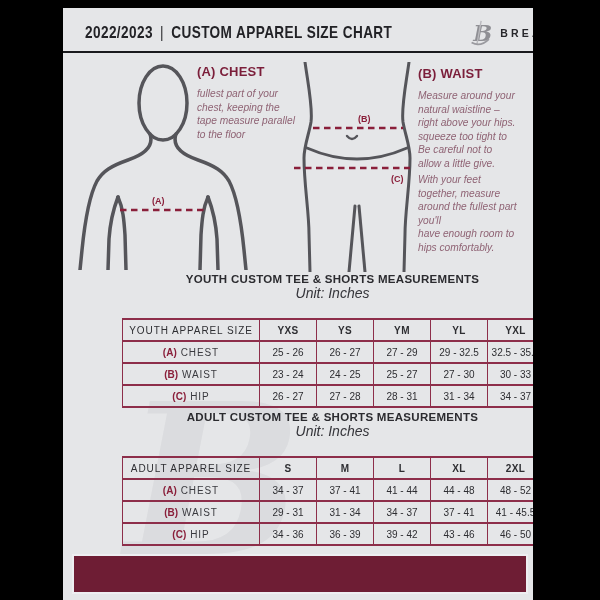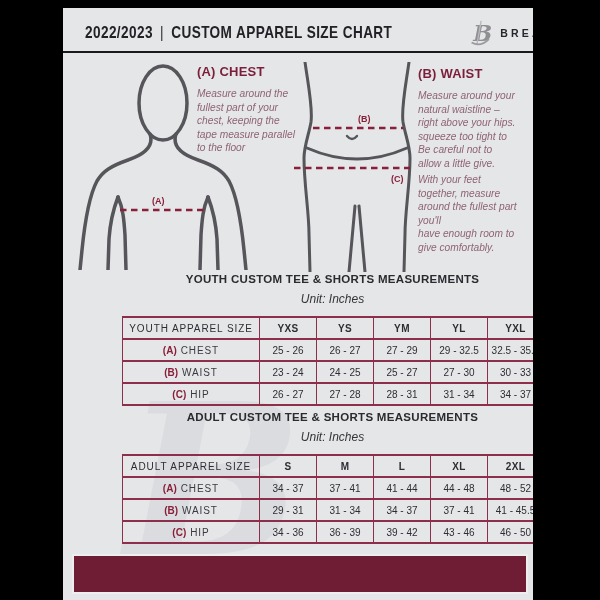--- a/index.html
+++ b/index.html
@@ -39,22 +39,22 @@
   .instr-a{left:134px;top:56px;width:118px;}
   .instr-b{left:355px;top:58px;width:112px;}
   .instr-c{left:355px;top:165px;width:114px;}
   .instr-head{font-size:13px;font-weight:bold;color:#7b1e3a;margin-bottom:8px;letter-spacing:.2px;}
   .instr-line{font-size:10.2px;font-style:italic;color:#8f6374;line-height:13.6px;white-space:nowrap;}
 
   .section{position:absolute;left:27px;width:421px;z-index:1;padding-left:32px;}
   .section-youth{top:264px;}
   .section-adult{top:402px;}
   .tbl-title{font-size:11.5px;font-weight:bold;color:#2b2b2f;text-align:center;line-height:14px;letter-spacing:.3px;}
-  .tbl-unit{font-size:12px;font-style:italic;color:#35353a;text-align:center;line-height:13px;margin-top:7px;}
-  table.size-table{border-collapse:collapse;table-layout:fixed;width:421px;margin-top:10px;}
+  .tbl-unit{font-size:14px;font-style:italic;color:#35353a;text-align:center;line-height:13px;margin-top:1px;}
+  table.size-table{border-collapse:collapse;table-layout:fixed;width:421px;margin-top:18px;}
   table.size-table td{
     border:1px solid #8d2e4a;border-top-width:2px;border-bottom-width:2px;
     height:20px;text-align:center;font-size:10px;color:#2e2e32;padding:0;background:transparent;
   }
   td.c0{text-align:left;padding-left:10px;letter-spacing:.9px;color:#404045;font-size:10px;}
   td.ch{font-weight:bold;font-size:10.5px;color:#2b2b2f;letter-spacing:.4px;}
   .row-key{color:#8a1f3a;font-weight:bold;letter-spacing:0;}
   .row-lbl{margin-left:4px;letter-spacing:.9px;color:#3a3a3f;}
 
   .footer-bar{
@@ -108,21 +108,20 @@
       <path d="M 67,144 C 69,166 71,188 73,210"></path>
     </g>
     <line x1="21" y1="66" x2="111" y2="66" stroke="#8a1f3a" stroke-width="2.4" stroke-dasharray="6.5 4.5"></line>
     <text x="66" y="60">(B)</text>
     <line x1="2" y1="106" x2="118" y2="106" stroke="#8a1f3a" stroke-width="2.4" stroke-dasharray="6.5 4.5"></line>
     <text x="99" y="120">(C)</text>
   </svg>
 
   <div class="instr instr-a">
     <div class="instr-head">(A) CHEST</div>
-    <div class="instr-line">Measure around the</div>
     <div class="instr-line">fullest part of your</div>
     <div class="instr-line">chest, keeping the</div>
     <div class="instr-line">tape measure parallel</div>
     <div class="instr-line">to the floor</div>
   </div>
 
   <div class="instr instr-b">
     <div class="instr-head">(B) WAIST</div>
     <div class="instr-line">Measure around your</div>
     <div class="instr-line">natural waistline –</div>
@@ -131,21 +130,21 @@
     <div class="instr-line">Be careful not to</div>
     <div class="instr-line">allow a little give.</div>
   </div>
 
   <div class="instr instr-c">
     <div class="instr-line">With your feet</div>
     <div class="instr-line">together, measure</div>
     <div class="instr-line">around the fullest part</div>
     <div class="instr-line">you'll</div>
     <div class="instr-line">have enough room to</div>
-    <div class="instr-line">give comfortably.</div>
+    <div class="instr-line">hips comfortably.</div>
   </div>
 
   <div class="section section-youth">
     <div class="tbl-title">YOUTH CUSTOM TEE &amp; SHORTS MEASUREMENTS</div>
     <div class="tbl-unit">Unit: Inches</div>
     <table class="size-table">
       <colgroup>
           <col style="width:137px">
           <col style="width:57px">
           <col style="width:57px">

